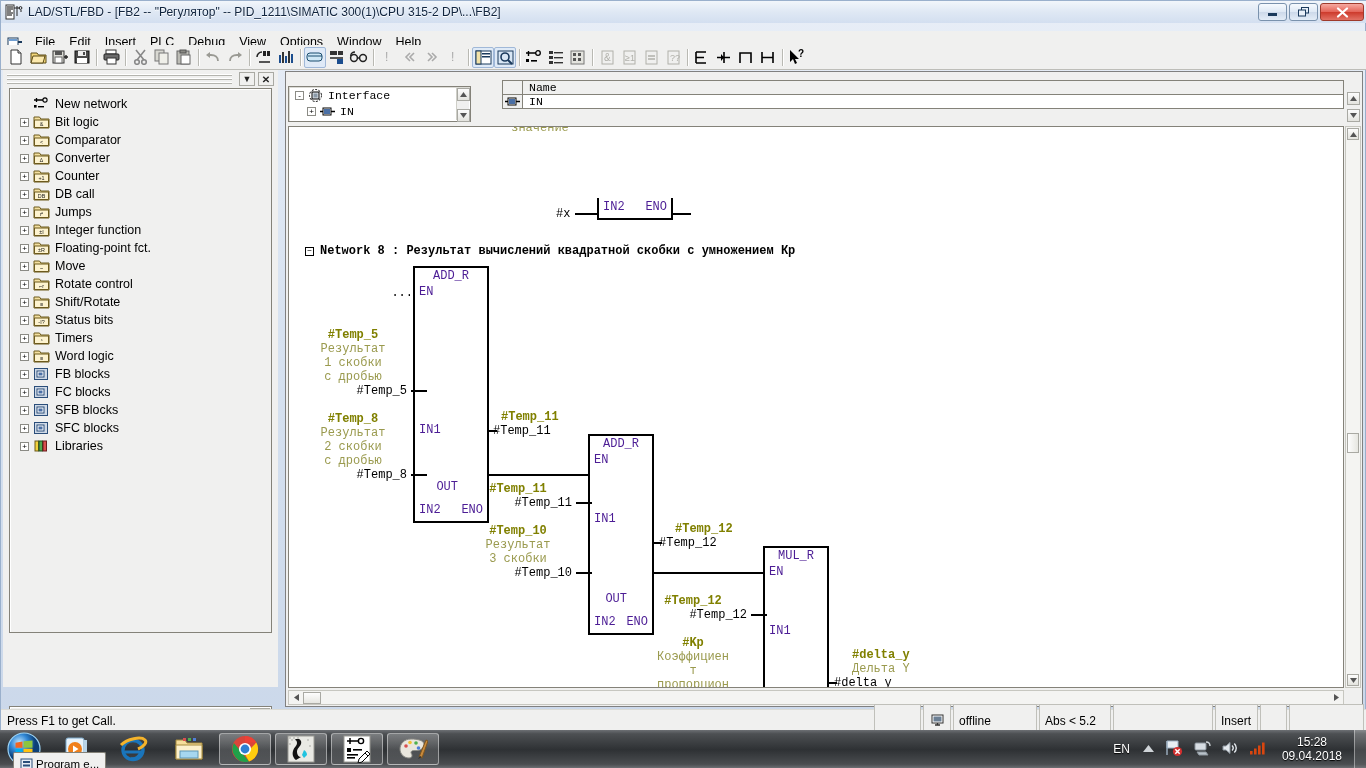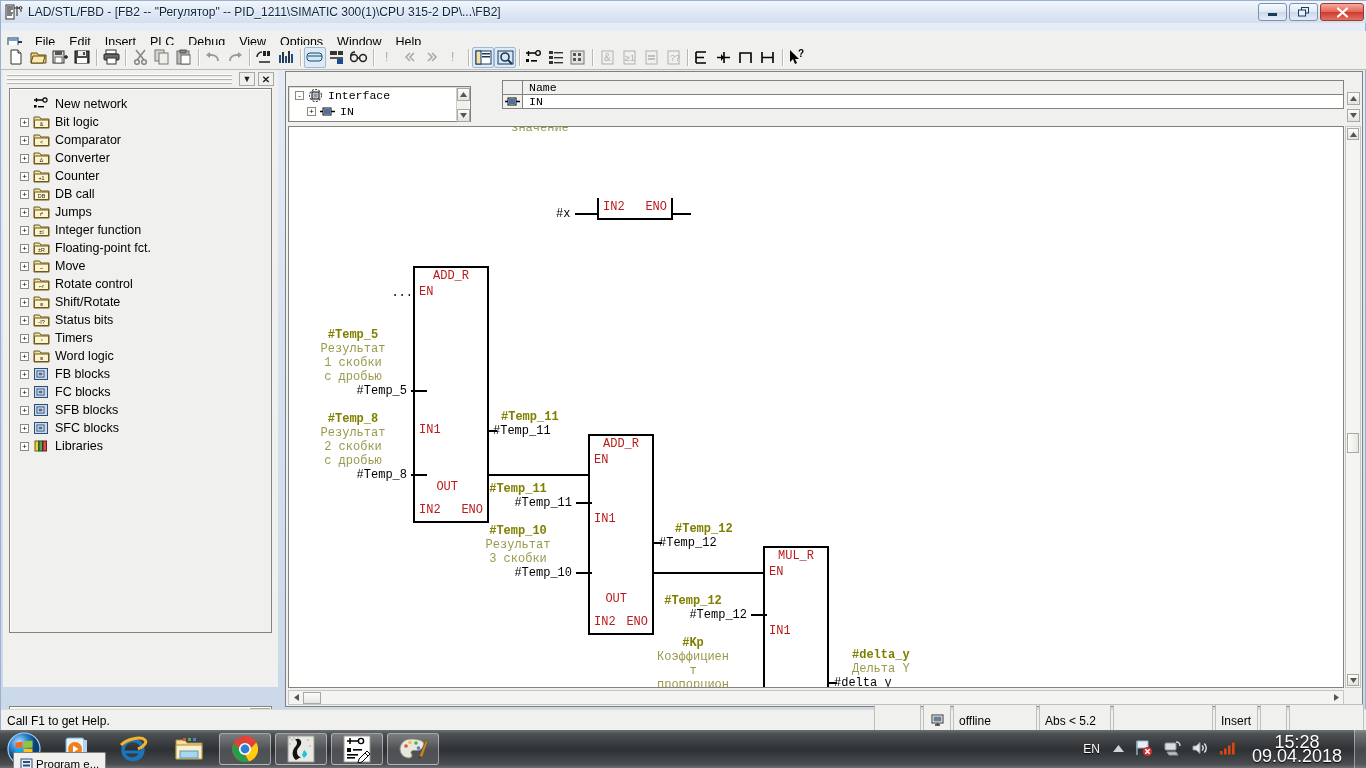--- a/index.html
+++ b/index.html
@@ -191,21 +191,21 @@
     position: absolute; font-family: "Liberation Mono", monospace; font-size: 12px;
     color: #000; font-weight: bold; white-space: nowrap;
   }
   .net-minus {
     display: inline-flex; width: 9px; height: 9px; border: 1px solid #000; background: #fff;
     align-items: center; justify-content: center; font-size: 9px; line-height: 7px;
     margin-right: 6px; vertical-align: 1px; font-weight: normal;
   }
   .fb {
     position: absolute; border: 2px solid #000; background: #fff;
-    font-family: "Liberation Mono", monospace; font-size: 12px; color: #b91c1c; padding-left: 21px;
+    font-family: "Liberation Mono", monospace; font-size: 12px; color: #4c1d95; padding-left: 21px;
   }
   .fb .fb-name { position: absolute; top: 1px; left: 0; width: 100%; text-align: center; }
   .fb .pin { position: absolute; font-family: "Liberation Mono", monospace; font-size: 12px; }
   .pin.l { left: 4px; }
   .pin.r { right: 4px; }
   .wire { position: absolute; background: #000; }
   .lbl {
     position: absolute; font-family: "Liberation Mono", monospace; font-size: 12px;
     color: #000; white-space: nowrap;
   }
@@ -236,21 +236,21 @@
   .tb-item {
     width: 52px; height: 32px; margin-left: 4px; display: flex; align-items: center; justify-content: center;
     position: relative;
   }
   .tb-item.win {
     border: 1px solid rgba(255,255,255,.45); border-radius: 3px;
     background: linear-gradient(180deg,rgba(255,255,255,.26),rgba(255,255,255,.06));
   }
   .tray { position: absolute; right: 0; top: 0; height: 38px; display: flex; align-items: center; }
   .tray-text { color: #fff; font-size: 12px; margin: 0 7px; text-shadow: 0 1px 1px #000; }
-  .clock { color: #fff; font-size: 18px; text-align: center; line-height: 14px;
+  .clock { color: #fff; font-size: 12px; text-align: center; line-height: 14px;
            margin: 0 12px 0 8px; text-shadow: 0 1px 1px #000; }
   .showdesk { width: 12px; height: 38px; border-left: 1px solid rgba(255,255,255,.4);
               background: linear-gradient(180deg,rgba(255,255,255,.2),rgba(255,255,255,.04)); }
 </style>
 </head>
 <body>
 
 <div id="app">
 
   <div class="win-frame">
@@ -860,20 +860,23 @@
 
         <div class="lbl cmt" style="left:216px; top:-6px; width:70px; text-align:center; overflow:hidden; height:10px;">значение</div>
         <div class="lbl" style="left:267px; top:80px;">#x</div>
         <div class="wire" style="left:286px; top:86px; width:24px; height:2px;"></div>
         <div class="fb" style="left:308px; top:71px; width:76px; height:22px; border-top:none;">
           <span class="pin l" style="top:2px;">IN2</span>
           <span class="pin r" style="top:2px;">ENO</span>
         </div>
         <div class="wire" style="left:384px; top:86px; width:18px; height:2px;"></div>
 
+        <div class="net-title" style="left:16px; top:117px;">
+          <span class="net-minus">–</span><span>Network 8 : Результат вычислений квадратной скобки с умножением Кр</span>
+        </div>
 
         <div class="lbl" style="left:84px; top:159px; width:40px; text-align:right;">...</div>
         <div class="wire" style="left:128px; top:164px; width:26px; height:2px;"></div>
 
         <div class="fb" style="left:124px; top:139px; width:76px; height:257px;">
           <span class="fb-name">ADD_R</span>
           <span class="pin l" style="top:17px;">EN</span>
           <span class="pin l" style="top:155px;">IN1</span>
           <span class="pin l" style="top:235px;">IN2</span>
           <span class="pin r" style="top:212px; right:29px;">OUT</span>
@@ -972,21 +975,21 @@
         <div style="flex:1"></div>
         <div style="width:14px;height:13px;display:flex;align-items:center;justify-content:center;">
           <svg width="5" height="7" viewBox="0 0 5 7">
               <path d="M5 3.5L0 7V0z" fill="#555"></path>
             </svg>
         </div>
       </div>
     </div>
 
     <div class="statusbar">
-      <div class="sb-msg">Call F1 to get Help.</div>
+      <div class="sb-msg">Press F1 to get Call.</div>
       <div style="flex:1"></div>
       <div class="sb-cell" style="width:47px;"></div>
       <div class="sb-cell" style="width:28px; justify-content:center;">
         <svg width="13" height="13" viewBox="0 0 13 13">
             <rect x="1" y="1" width="11" height="8" fill="#fff" stroke="#333"></rect>
             <rect x="2.5" y="2.5" width="8" height="5" fill="#6b7f94"></rect>
             <path d="M4 11h5M6.5 9v2" stroke="#333" stroke-width="1.3"></path>
           </svg>
       </div>
       <div class="sb-cell" style="width:84px;">offline</div>

